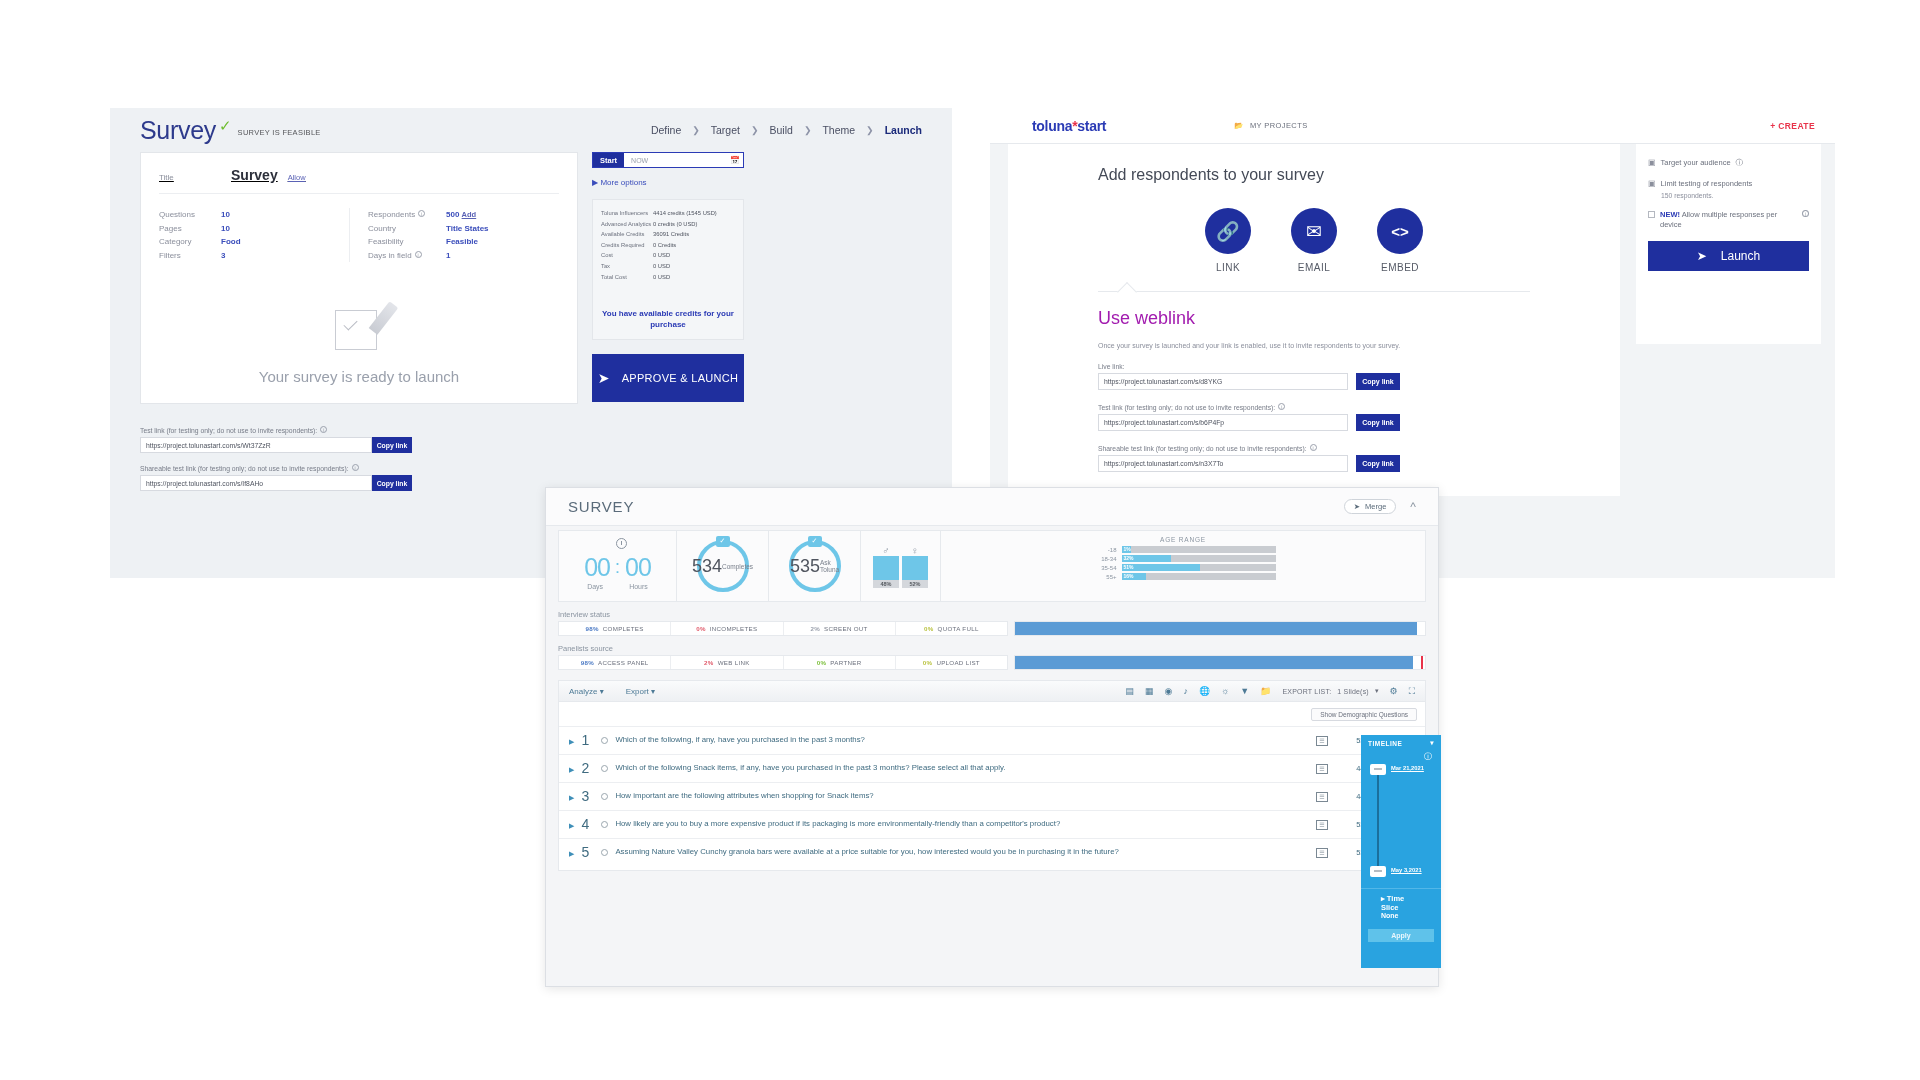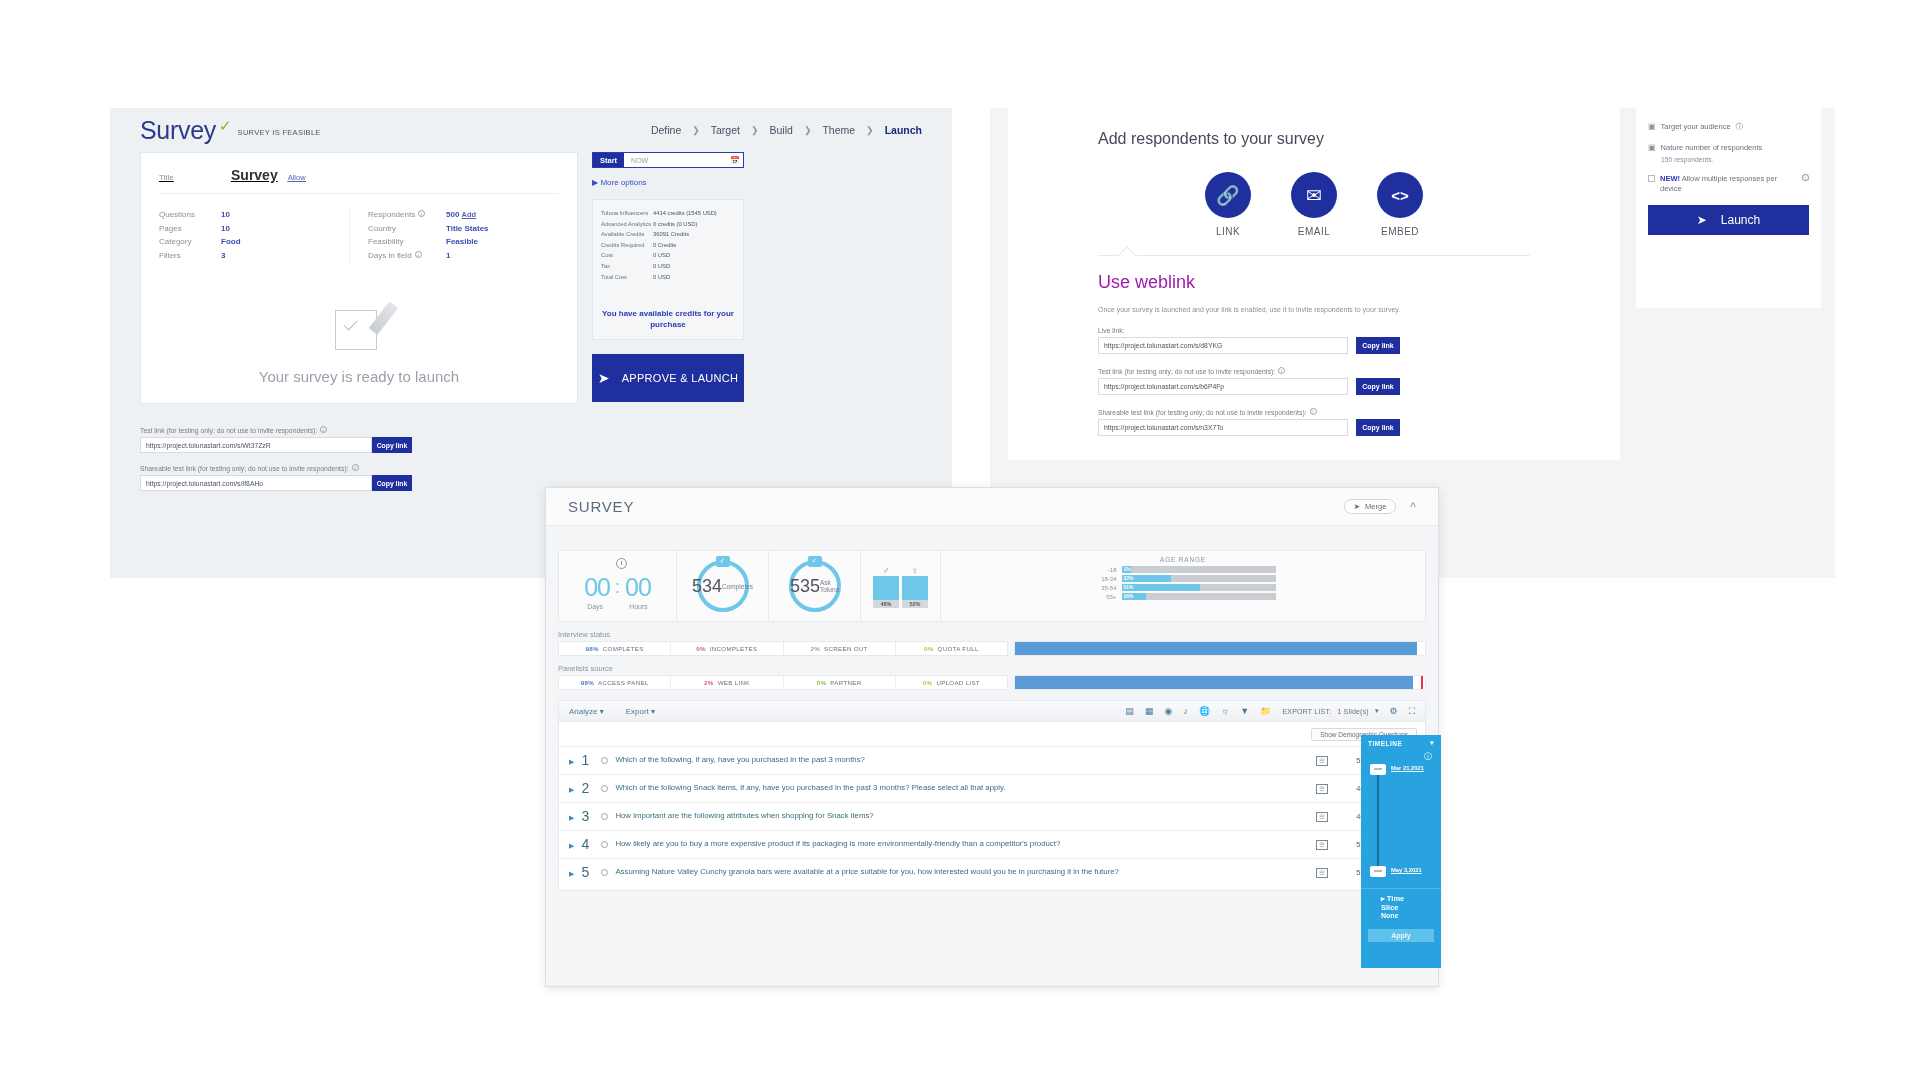--- a/index.html
+++ b/index.html
@@ -127,21 +127,21 @@
   .win3 { position:absolute; left:545px; top:487px; width:894px; height:500px;
     background:#f4f5f7; border:1px solid #dcdfe4; box-shadow:0 2px 10px rgba(0,0,0,.10); }
   .w3-head { height:38px; display:flex; align-items:center; padding:0 22px;
     background:#fbfbfc; border-bottom:1px solid #e6e9ed; }
   .w3-title { font-size:15px; color:#5a6b7a; letter-spacing:.8px; }
   .w3-merge { margin-left:auto; display:flex; align-items:center; gap:5px;
     border:1px solid #cfd4da; border-radius:10px; padding:2px 9px; font-size:7.5px;
     color:#5a6b7a; background:#fff; }
   .w3-coll { margin-left:14px; font-size:12px; color:#8b95a1; }
 
-  .kpis { display:flex; margin:24px 12px 0; background:#fbfbfc;
+  .kpis { display:flex; margin:4px 12px 0; background:#fbfbfc;
     border:1px solid #e6e9ed; height:72px; }
   .kpi { display:flex; align-items:center; justify-content:center;
     border-right:1px solid #e6e9ed; position:relative; }
   .kpi.timer { width:118px; flex-direction:column; }
   .clock-ico { position:absolute; top:7px; left:50%; margin-left:-2px; width:11px;
     height:11px; border:1.4px solid #8b95a1; border-radius:50%; }
   .clock-ico:after { content:""; position:absolute; left:4px; top:2px; width:1.2px;
     height:4px; background:#8b95a1; }
   .tdigits { display:flex; align-items:center; gap:5px; margin-top:11px; }
   .tnum { font-size:25px; color:#6ec6e8; letter-spacing:-1px; }
@@ -354,20 +354,28 @@
       </div>
       <div class="lk-lbl"><span>Shareable test link (for testing only; do not use to invite respondents):</span><span class="info-i">i</span></div>
       <div class="lk-row">
         <div class="lk-in">https://project.tolunastart.com/s/If8AHo</div>
         <div class="lk-btn">Copy link</div>
       </div>
     </div>
   </div>
 
   <div class="win2">
+    <div class="w2-head">
+      <span class="w2-logo"><span>toluna</span><span class="star">*</span><span>start</span></span>
+      <span class="w2-proj">
+          <span>📂</span>
+          <span>MY PROJECTS</span>
+        </span>
+      <span class="w2-create">+ <span>CREATE</span></span>
+    </div>
     <div class="w2-body">
       <div class="w2-center">
         <div class="w2-h1">Add respondents to your survey</div>
         <div class="chanrow">
           <div class="chan">
             <div class="circ">🔗</div>
             <div class="nm">LINK</div>
           </div>
           <div class="chan">
             <div class="circ">✉</div>
@@ -403,21 +411,21 @@
       </div>
 
       <div class="w2-right">
         <div class="opt">
           <span class="ico">▣</span>
           <span>Target your audience</span>
           <span>ⓘ</span>
         </div>
         <div class="opt">
           <span class="ico">▣</span>
-          <span>Nature number of respondents</span>
+          <span>Limit testing of respondents</span>
         </div>
         <div class="sub150">150 respondents.</div>
         <div class="opt">
           <span class="cbox"></span>
           <span><span class="new">NEW!</span> <span>Allow multiple responses per device</span></span>
           <span class="info-i">i</span>
         </div>
         <div class="w2-launch">
           <span>➤</span>
           <span>Launch</span>

